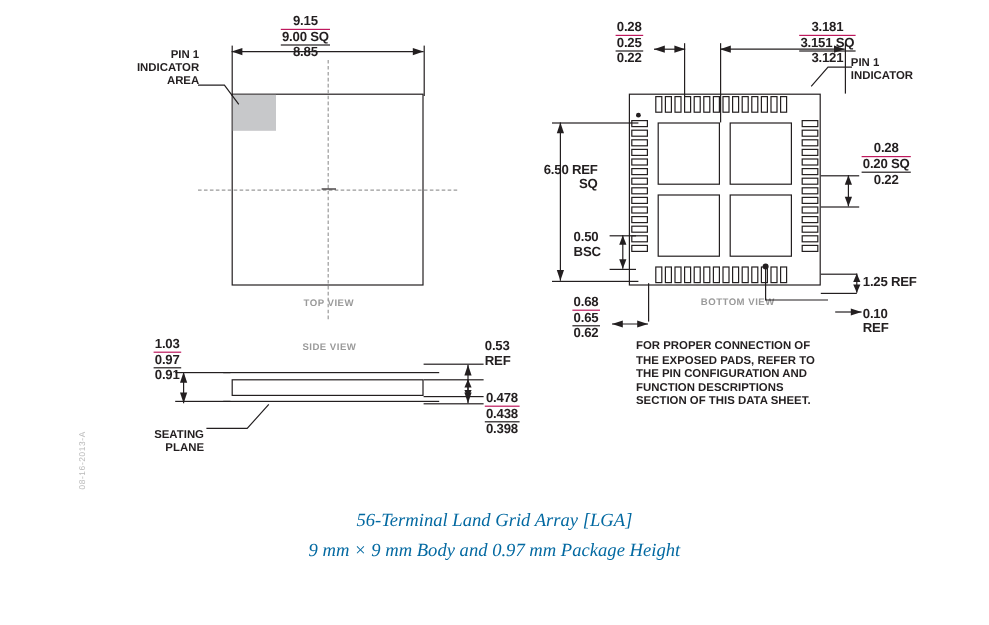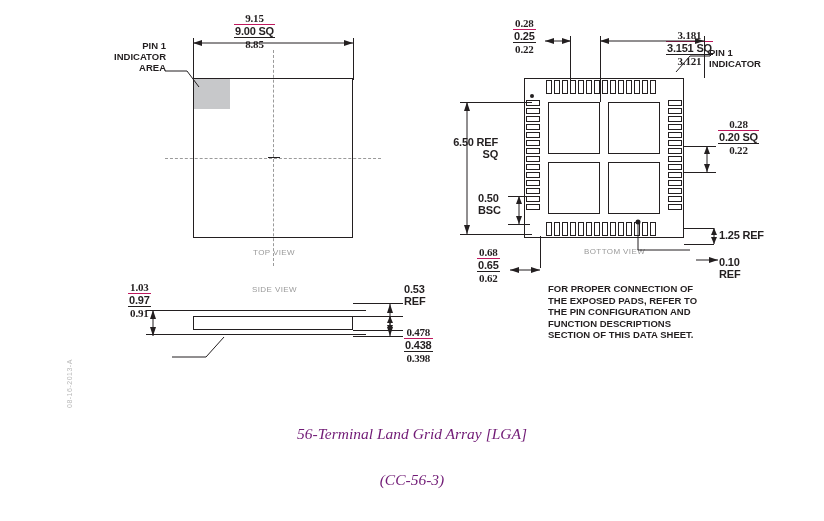--- a/index.html
+++ b/index.html
@@ -31,54 +31,54 @@
   }
   .lbl {
     font-size: 9.5px;
     font-weight: bold;
     line-height: 11px;
     white-space: nowrap;
     color: #231f20;
   }
   .viewlabel {
     font-size: 8px;
-    font-weight: normal;
+    font-weight: bold;
     color: #9a9a9a;
     letter-spacing: 0.4px;
     white-space: nowrap;
   }
   .rule {
     background: #231f20;
     height: 1px;
   }
   .vrule {
     background: #231f20;
     width: 1px;
   }
   .stack { text-align: center; }
   .stack .mid {
     border-top: 1px solid #be185d;
     border-bottom: 1px solid #231f20;
     padding: 0px 1px;
   }
-  .stack .top, .stack .bot { padding: 0 1px; font-family: Liberation Serif, serif; }
+  .stack .top, .stack .bot { padding: 0 1px; }
   .box {
     border: 1px solid #231f20;
     box-sizing: border-box;
     background: #ffffff;
   }
   .caption {
     position: absolute;
     width: 824px;
     text-align: center;
     font-family: "Liberation Serif", serif;
     font-style: italic;
     font-size: 15.5px;
     line-height: 21px;
-    color: #701a75;
+    color: #0369a1;
   }
   .note {
     font-size: 9.5px;
     font-weight: bold;
     line-height: 11.5px;
     color: #231f20;
     white-space: pre-line;
   }
   .sidecode {
     position: absolute;
@@ -142,20 +142,22 @@
     <div class="bot">0.91</div>
   </div>
   <svg class="abs" style="left:146px; top:306px;" width="14" height="34">
     <line x1="7" y1="4" x2="7" y2="30" stroke="#231f20" stroke-width="1"></line>
     <polygon points="7,4 4,13 10,13" fill="#231f20"></polygon>
     <polygon points="7,30 4,21 10,21" fill="#231f20"></polygon>
   </svg>
   <div class="abs rule" style="left:146px; top:310px; width:46px;"></div>
   <div class="abs rule" style="left:146px; top:334px; width:46px;"></div>
 
+  <div class="abs lbl" style="left:84px; top:357px; width:86px; text-align:right; white-space:pre-line;">SEATING
+PLANE</div>
   <svg class="abs" style="left:172px; top:337px;" width="56" height="28">
     <polyline points="52,0 34,20 0,20" fill="none" stroke="#231f20" stroke-width="1"></polyline>
   </svg>
 
   <div class="abs dim" style="left:404px; top:283px;">
     <div>0.53</div>
     <div>REF</div>
   </div>
   <svg class="abs" style="left:383px; top:302px;" width="14" height="40">
     <line x1="7" y1="2" x2="7" y2="34" stroke="#231f20" stroke-width="1"></line>
@@ -284,21 +286,21 @@
     <div class="mid">0.25</div>
     <div class="bot">0.22</div>
   </div>
   <svg class="abs" style="left:545px; top:36px;" width="36" height="10">
     <line x1="0" y1="5" x2="26" y2="5" stroke="#231f20" stroke-width="1"></line>
     <polygon points="0,5 9,2 9,8" fill="#231f20"></polygon>
     <polygon points="26,5 17,2 17,8" fill="#231f20"></polygon>
   </svg>
   <div class="abs vrule" style="left:570px; top:36px; height:44px;"></div>
 
-  <div class="abs stack dim" style="left:666px; top:29px;">
+  <div class="abs stack dim" style="left:666px; top:17px;">
     <div class="top">3.181</div>
     <div class="mid">3.151 SQ</div>
     <div class="bot">3.121</div>
   </div>
   <svg class="abs" style="left:600px; top:36px;" width="120" height="10">
     <line x1="0" y1="5" x2="104" y2="5" stroke="#231f20" stroke-width="1"></line>
     <polygon points="0,5 9,2 9,8" fill="#231f20"></polygon>
     <polygon points="104,5 95,2 95,8" fill="#231f20"></polygon>
   </svg>
   <div class="abs vrule" style="left:600px; top:36px; height:66px;"></div>
@@ -369,24 +371,24 @@
   <svg class="abs" style="left:696px; top:254px;" width="26" height="12">
     <line x1="0" y1="6" x2="22" y2="6" stroke="#231f20" stroke-width="1"></line>
     <polygon points="22,6 13,3 13,9" fill="#231f20"></polygon>
   </svg>
 
   <svg class="abs" style="left:634px; top:218px;" width="60" height="44">
     <polyline points="4,4 4,32 56,32" fill="none" stroke="#231f20" stroke-width="1"></polyline>
     <circle cx="4" cy="4" r="2.5" fill="#231f20"></circle>
   </svg>
 
-  <div class="abs note" style="left:548px; top:283px; width:230px;">FOR PROPER CONNECTION OF
+  <div class="abs note" style="left:530px; top:283px; width:230px;">FOR PROPER CONNECTION OF
 THE EXPOSED PADS, REFER TO
 THE PIN CONFIGURATION AND
 FUNCTION DESCRIPTIONS
 SECTION OF THIS DATA SHEET.</div>
 
   <div class="sidecode" style="left:66px; top:408px;">08-16-2013-A</div>
 
   <div class="caption" style="top:423px;">56-Terminal Land Grid Array [LGA]</div>
-  <div class="caption" style="top:469px;">(CC-56-3)</div>
+  <div class="caption" style="top:448px;">9 mm × 9 mm Body and 0.97 mm Package Height</div>
 
 </div>
 
 </body></html>

